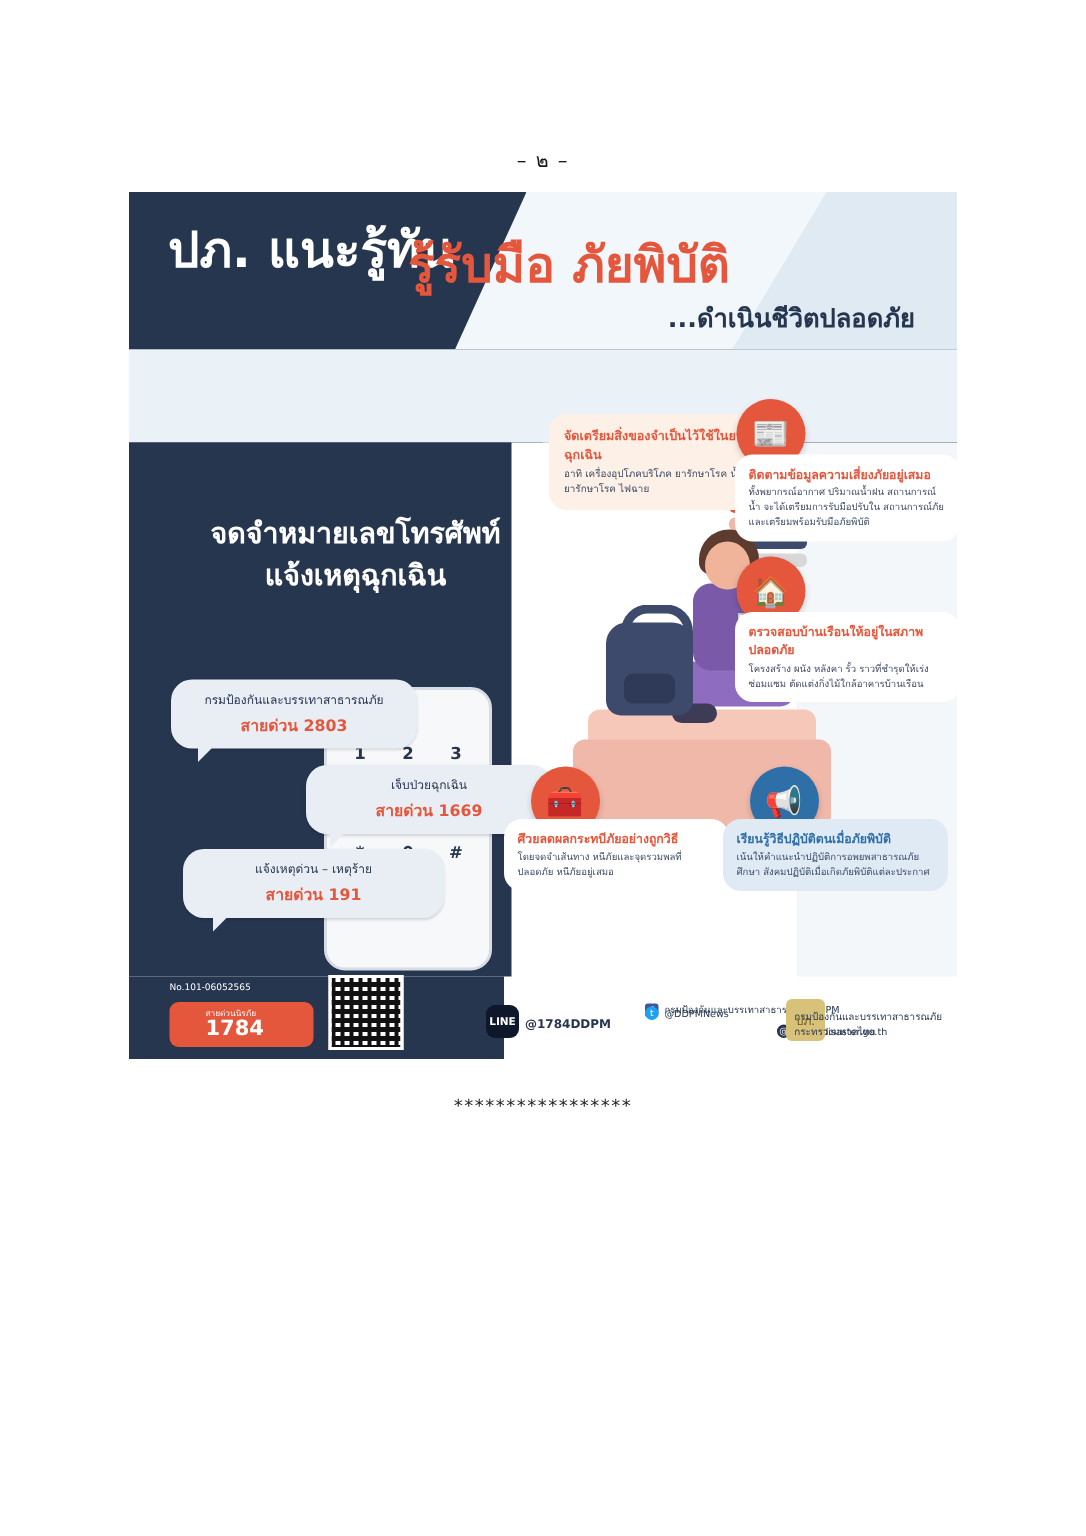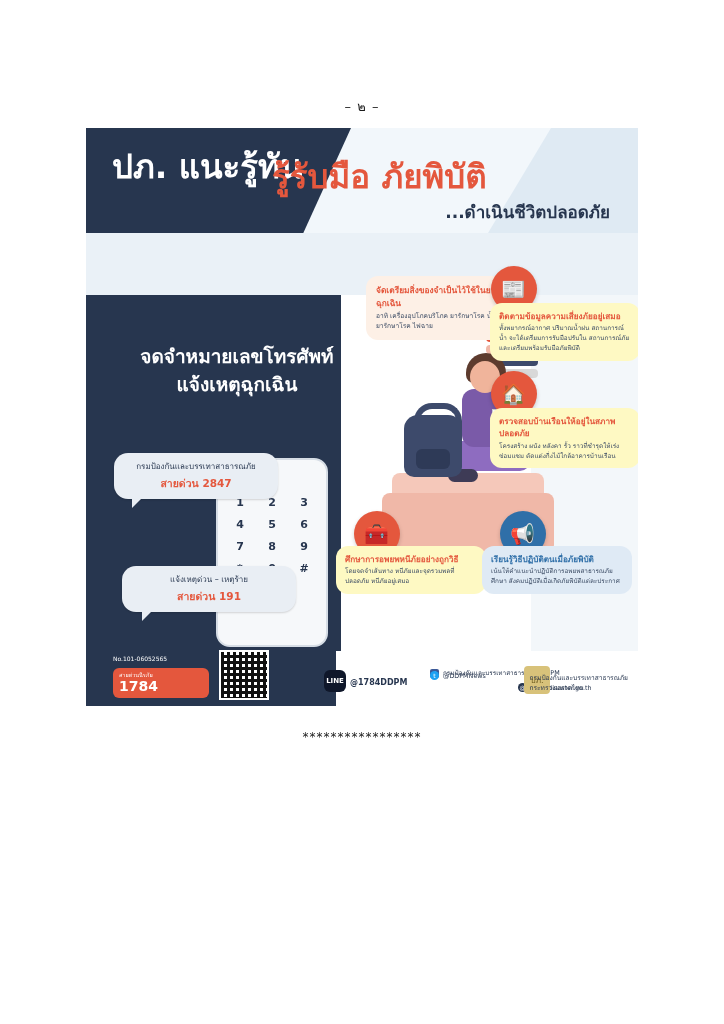--- a/index.html
+++ b/index.html
@@ -242,21 +242,21 @@
     border-radius: 12px;
     padding: 8px 10px;
   }
   .tip-top .t-head { font-size: 8.4px; font-weight: bold; color: #e4573d; line-height: 1.5;}
   .tip-top .t-body { font-size: 6.6px; color: #3a4a63; line-height: 1.55; margin-top: 2px;}
 
   
   .card {
     position: absolute;
     width: 132px;
-    background: #fef9c3;
+    background: #ffffff;
     border-radius: 12px;
     padding: 7px 9px;
   }
   .card .c-head { font-size: 8.2px; font-weight: bold; color: #e4573d; line-height: 1.5; }
   .card .c-body { font-size: 6.4px; color: #3a4a63; line-height: 1.55; margin-top: 2px;}
   .card.blue { background: #dfeaf5; }
   .card.blue .c-head { color: #2f6fa8; }
   .circle-icon {
     position: absolute;
     width: 46px; height: 46px;
@@ -275,21 +275,21 @@
   .c3 { left: 250px; top: 418px; }
   .i3 { left: 268px; top: 383px; }
   .c4 { left: 396px; top: 418px; }
   .i4 { left: 414px; top: 383px; }
 
   
   .doc-no { position: absolute; left: 27px; bottom: 44px; font-size: 6px; color: #ffffff; }
   .hotline {
     position: absolute; left: 27px; bottom: 8px;
     width: 96px; height: 30px; background: #e4573d; border-radius: 6px;
-    color: #fff; padding: 3px 6px; box-sizing: border-box;
+    color: #fff; padding: 3px 24px; box-sizing: border-box;
   }
   .hotline .h-sub { font-size: 5.5px; display:block;}
   .hotline .h-num { font-size: 14px; font-weight: bold; display:block; line-height:1.1;}
   .qr {
     position: absolute; left: 133px; bottom: 6px;
     width: 46px; height: 46px; background: #ffffff;
     background-image:
       repeating-linear-gradient(0deg, #111 0 3px, transparent 3px 6px),
       repeating-linear-gradient(90deg, #111 0 3px, transparent 3px 6px);
     background-size: 6px 6px;
@@ -369,21 +369,25 @@
         <div class="key">8</div>
         <div class="key">9</div>
         <div class="key">*</div>
         <div class="key">0</div>
         <div class="key">#</div>
       </div>
     </div>
 
     <div class="bubble b1">
       <span class="b-t1">กรมป้องกันและบรรเทาสาธารณภัย</span>
-      <span class="b-t2">สายด่วน 2847</span>
+      <span class="b-t2">สายด่วน 2803</span>
+    </div>
+    <div class="bubble b2">
+      <span class="b-t1">เจ็บป่วยฉุกเฉิน</span>
+      <span class="b-t2">สายด่วน 1669</span>
     </div>
     <div class="bubble b3">
       <span class="b-t1">แจ้งเหตุด่วน – เหตุร้าย</span>
       <span class="b-t2">สายด่วน 191</span>
     </div>
 
     <div class="illus">
       <div class="towels">
         <div class="towel" style="background:#e4573d"></div>
         <div class="towel" style="background:#f0b8a8"></div>
@@ -415,21 +419,21 @@
     </div>
 
     <div class="circle-icon i2">🏠</div>
     <div class="card c2">
       <div class="c-head">ตรวจสอบบ้านเรือนให้อยู่ในสภาพปลอดภัย</div>
       <div class="c-body">โครงสร้าง ผนัง หลังคา รั้ว ราวที่ชำรุดให้เร่งซ่อมแซม ตัดแต่งกิ่งไม้ใกล้อาคารบ้านเรือน</div>
     </div>
 
     <div class="circle-icon i3">🧰</div>
     <div class="card c3">
-      <div class="c-head">ศึกษาการอพยพหนีภัยอย่างถูกวิธี</div>
+      <div class="c-head">ศึวยลดผลกระทบีภัยอย่างถูกวิธี</div>
       <div class="c-body">โดยจดจำเส้นทาง หนีภัยและจุดรวมพลที่ปลอดภัย หนีภัยอยู่เสมอ</div>
     </div>
 
     <div class="circle-icon blue i4">📢</div>
     <div class="card blue c4">
       <div class="c-head">เรียนรู้วิธีปฏิบัติตนเมื่อภัยพิบัติ</div>
       <div class="c-body">เน้นให้คำแนะนำปฏิบัติการอพยพสาธารณภัยศึกษา สังคมปฏิบัติเมื่อเกิดภัยพิบัติแต่ละประกาศ</div>
     </div>
 
     <div class="doc-no">No.101-06052565</div>

